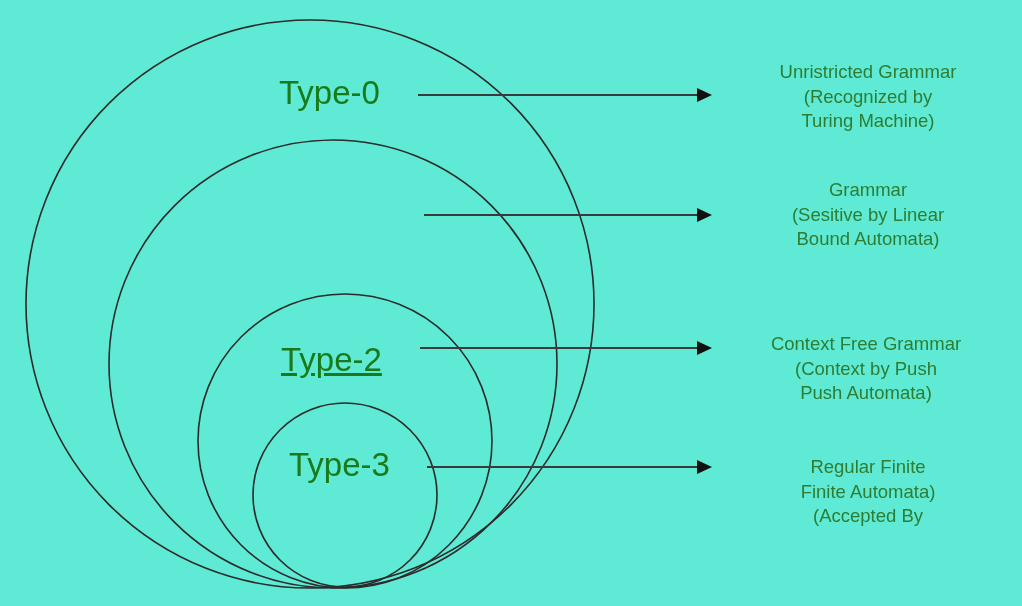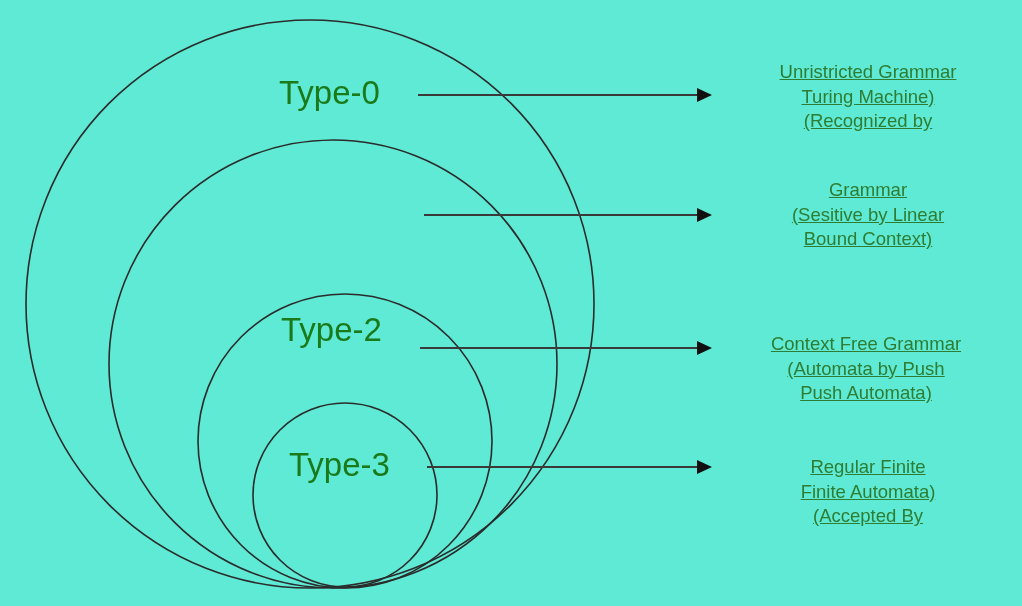--- a/index.html
+++ b/index.html
@@ -51,21 +51,20 @@
     position: absolute;
     color: #2e7d32;
     font-size: 18.5px;
     font-family: "Liberation Sans", sans-serif;
     line-height: 1.33;
     text-align: center;
     white-space: nowrap;
   }
   .desc-line {
     display: block;
-    text-decoration: underline;
   }
 </style>
 </head>
 <body>
 
 <div id="stage">
 
   <svg id="diagram-svg" viewBox="0 0 1022 606" xmlns="http://www.w3.org/2000/svg">
 
     <circle class="circle-ring" cx="310" cy="304" r="284"></circle>
@@ -90,39 +89,39 @@
 
     <g>
       <line class="connector-line" x1="427" y1="467" x2="697" y2="467"></line>
       <polygon class="arrow-head" points="697,460 712,467 697,474"></polygon>
     </g>
   </svg>
 
   <div class="type-label" style="left:279px; top:76px;">Type-0</div>
 
 
-  <div class="type-label" style="left:281px; top:313px;">Type-2</div>
+  <div class="type-label" style="left:281px; top:343px;text-decoration:underline;">Type-2</div>
 
   <div class="type-label" style="left:289px; top:448px;">Type-3</div>
 
   <div class="desc-block" style="left:724px; top:60px; width:288px;">
     <span class="desc-line">Unristricted Grammar</span>
+    <span class="desc-line">(Recognized by</span>
     <span class="desc-line">Turing Machine)</span>
-    <span class="desc-line">(Recognized by</span>
   </div>
 
   <div class="desc-block" style="left:724px; top:178px; width:288px;">
     <span class="desc-line">Grammar</span>
     <span class="desc-line">(Sesitive by Linear</span>
-    <span class="desc-line">Bound Context)</span>
+    <span class="desc-line">Bound Automata)</span>
   </div>
 
   <div class="desc-block" style="left:716px; top:332px; width:300px;">
     <span class="desc-line">Context Free Grammar</span>
-    <span class="desc-line">(Automata by Push</span>
+    <span class="desc-line">(Context by Push</span>
     <span class="desc-line">Push Automata)</span>
   </div>
 
   <div class="desc-block" style="left:724px; top:455px; width:288px;">
     <span class="desc-line">Regular Finite</span>
     <span class="desc-line">Finite Automata)</span>
     <span class="desc-line">(Accepted By</span>
   </div>
 
 </div>

